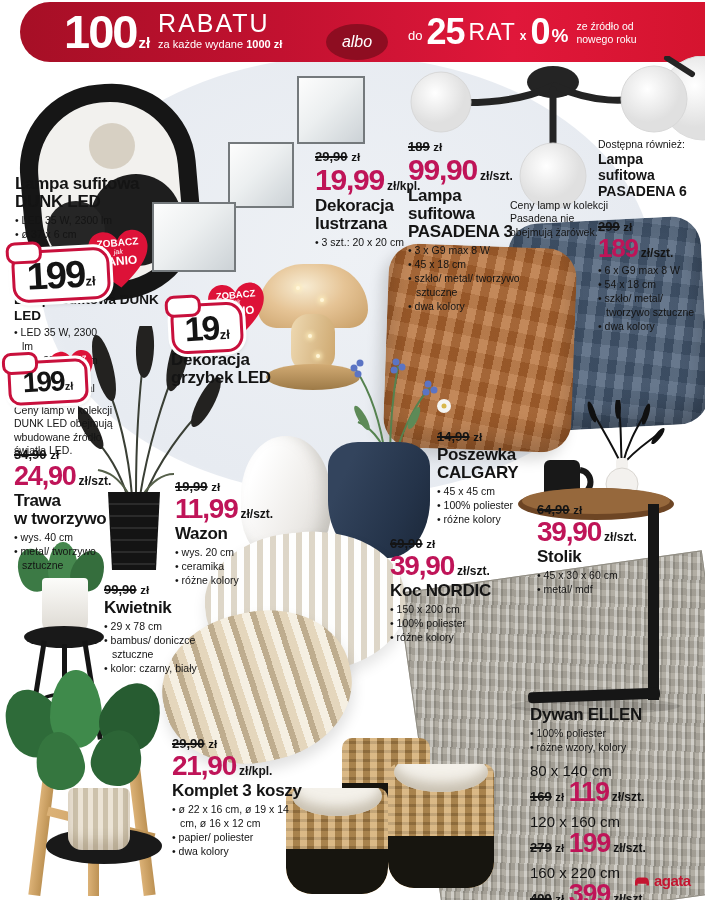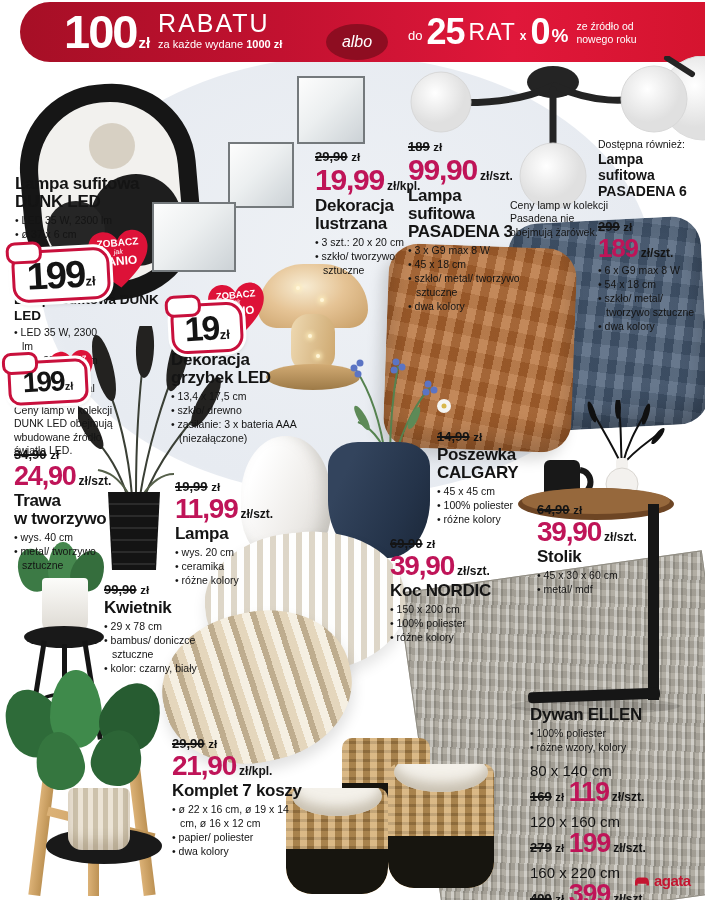--- a/index.html
+++ b/index.html
@@ -378,21 +378,20 @@
       <li>metal/ tworzywo sztuczne</li>
     </ul>
   </div>
 
   <div class="card" style="left:315px;top:149px;width:112px">
     <div class="op"><span class="s">29,90</span> <span class="u">zł</span></div>
     <div class="np" style="font-size:30px"><span>19,99</span><span class="u">zł/kpl.</span></div>
     <h3 class="t"><span>Dekoracja</span><br><span>lustrzana</span></h3>
     <ul class="feat" style="width:104px">
       <li>3 szt.: 20 x 20 cm</li>
-      <li>szkło/ tworzywo sztuczne</li>
     </ul>
   </div>
 
   <div class="card" style="left:408px;top:139px;width:118px">
     <div class="op"><span class="s">189</span> <span class="u">zł</span></div>
     <div class="np" style="font-size:30px"><span>99,90</span><span class="u">zł/szt.</span></div>
     <h3 class="t"><span>Lampa sufitowa</span><br><span>PASADENA 3</span></h3>
     <ul class="feat" style="width:112px">
       <li>3 x G9 max 8 W</li>
       <li>45 x 18 cm</li>
@@ -424,31 +423,26 @@
       <div class="hz2" style="font-size:6.5px">jak</div>
       <div class="hz3" style="font-size:11.5px">TANIO</div>
     </div>
   </div>
   <div class="bubble" style="left:171px;top:303px;width:66px;height:44px">
     <span class="bn" style="font-size:34px">19</span>
     <span class="bz">zł</span>
   </div>
   <div class="card" style="left:171px;top:349px;width:145px">
     <h3 class="t"><span>Dekoracja</span><br><span>grzybek LED</span></h3>
-    <ul class="feat" style="width:142px">
-      <li>13,4 x 17,5 cm</li>
-      <li>szkło/ drewno</li>
-      <li>zasilanie: 3 x bateria AAA (niezałączone)</li>
-    </ul>
   </div>
 
   <div class="card" style="left:175px;top:479px;width:115px">
     <div class="op"><span class="s">19,99</span> <span class="u">zł</span></div>
     <div class="np" style="font-size:28px"><span>11,99</span><span class="u">zł/szt.</span></div>
-    <h3 class="t">Lampa</h3>
+    <h3 class="t">Wazon</h3>
     <ul class="feat" style="width:110px">
       <li>wys. 20 cm</li>
       <li>ceramika</li>
       <li>różne kolory</li>
     </ul>
   </div>
 
   <div class="card" style="left:437px;top:429px;width:115px">
     <div class="op"><span class="s">14,99</span> <span class="u">zł</span></div>
     <h3 class="t"><span>Poszewka</span><br><span>CALGARY</span></h3>
@@ -486,21 +480,21 @@
     <ul class="feat" style="width:112px">
       <li>29 x 78 cm</li>
       <li>bambus/ doniczce sztuczne</li>
       <li>kolor: czarny, biały</li>
     </ul>
   </div>
 
   <div class="card" style="left:172px;top:736px;width:140px">
     <div class="op"><span class="s">29,90</span> <span class="u">zł</span></div>
     <div class="np" style="font-size:28px"><span>21,90</span><span class="u">zł/kpl.</span></div>
-    <h3 class="t">Komplet 7 koszy</h3>
+    <h3 class="t">Komplet 3 koszy</h3>
     <ul class="feat" style="width:136px">
       <li>ø 22 x 16 cm, ø 19 x 14 cm, ø 16 x 12 cm</li>
       <li>papier/ poliester</li>
       <li>dwa kolory</li>
     </ul>
   </div>
 
   <div class="card" style="left:530px;top:704px;width:165px">
     <h3 class="t">Dywan ELLEN</h3>
     <ul class="feat" style="width:160px">

